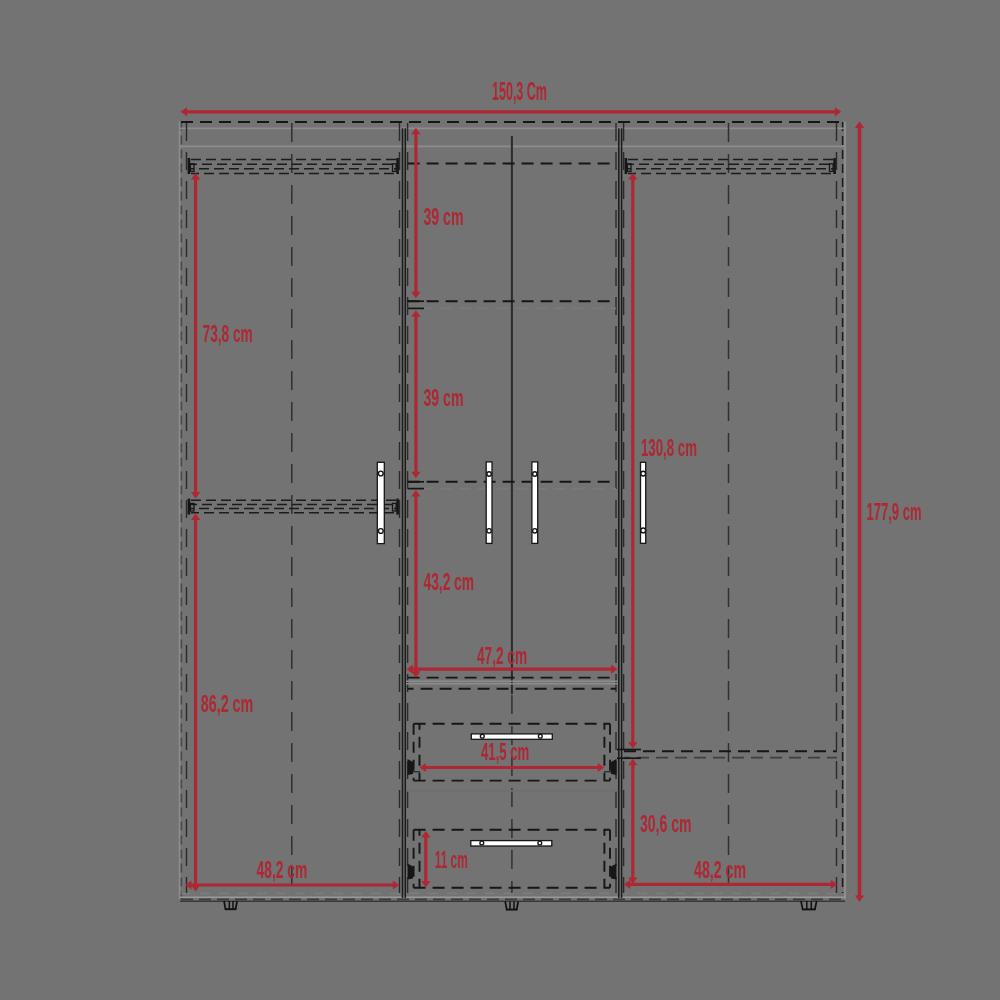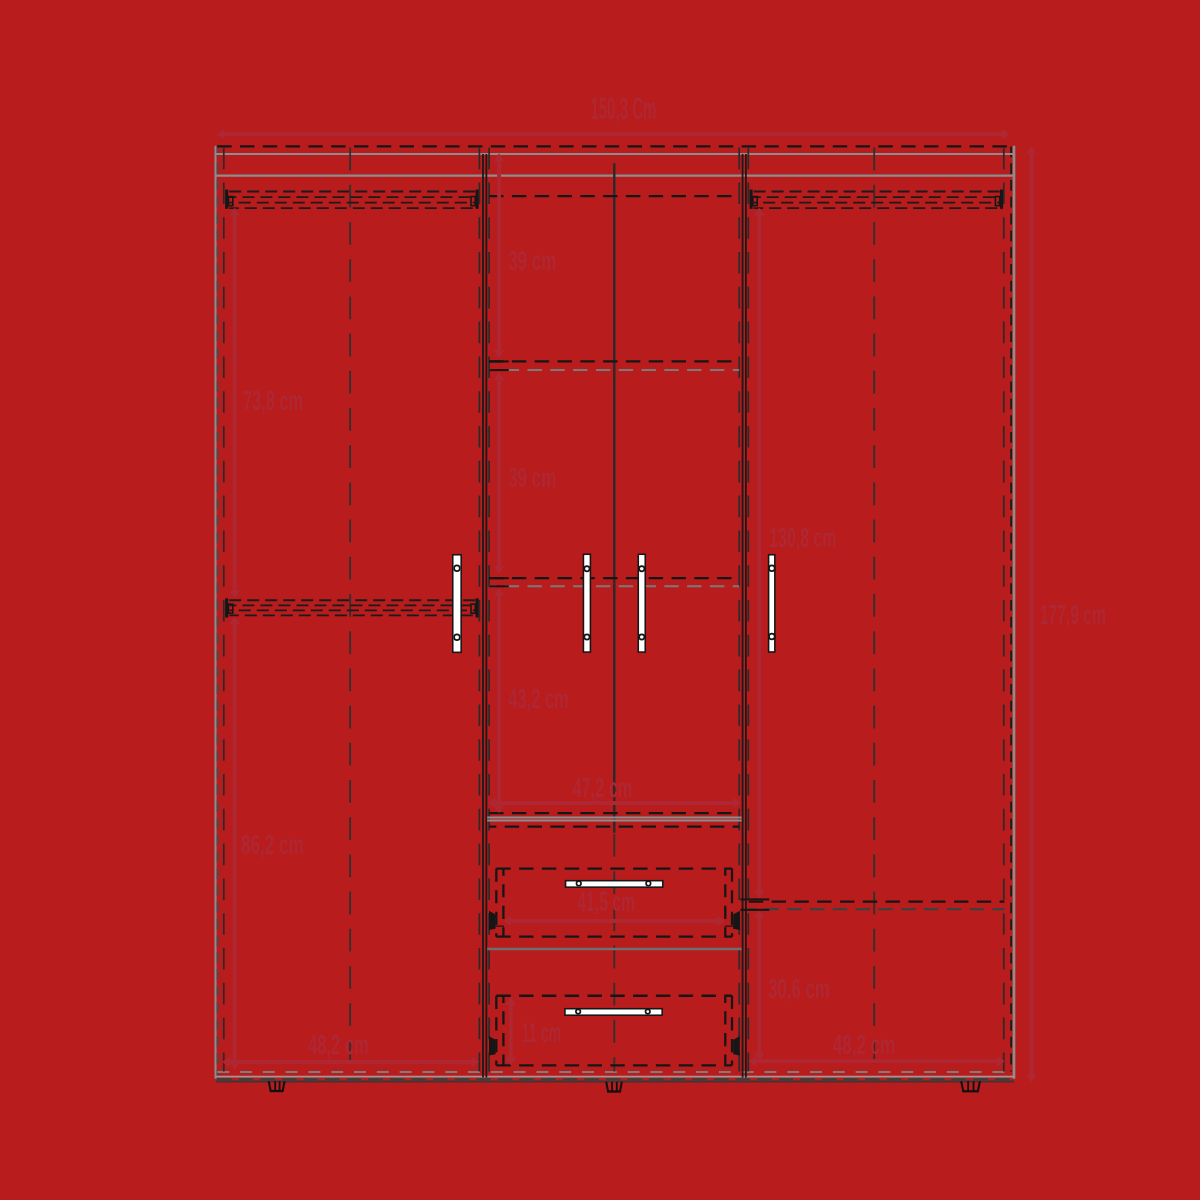--- a/index.html
+++ b/index.html
@@ -1,16 +1,16 @@
 <!DOCTYPE html>
 <html><head>
 <meta charset="utf-8">
 <style>
 html,body{margin:0;padding:0;background:#ffffff;}
-#wrap{width:1000px;height:1000px;position:relative;background:#b91c1c;}
+#wrap{width:1000px;height:1000px;position:relative;background:#737373;}
 svg{position:absolute;left:0;top:0;}
 text{font-family:"Liberation Sans",sans-serif;font-weight:bold;fill:#ae2733;}
 </style>
 </head>
 <body>
 <div id="wrap">
 <svg width="1000" height="1000" viewBox="0 0 1000 1000">
 
 <g>
         <line x1="179.6" y1="121.5" x2="179.6" y2="899" stroke="#8d8d8d" stroke-width="1.7"></line>

